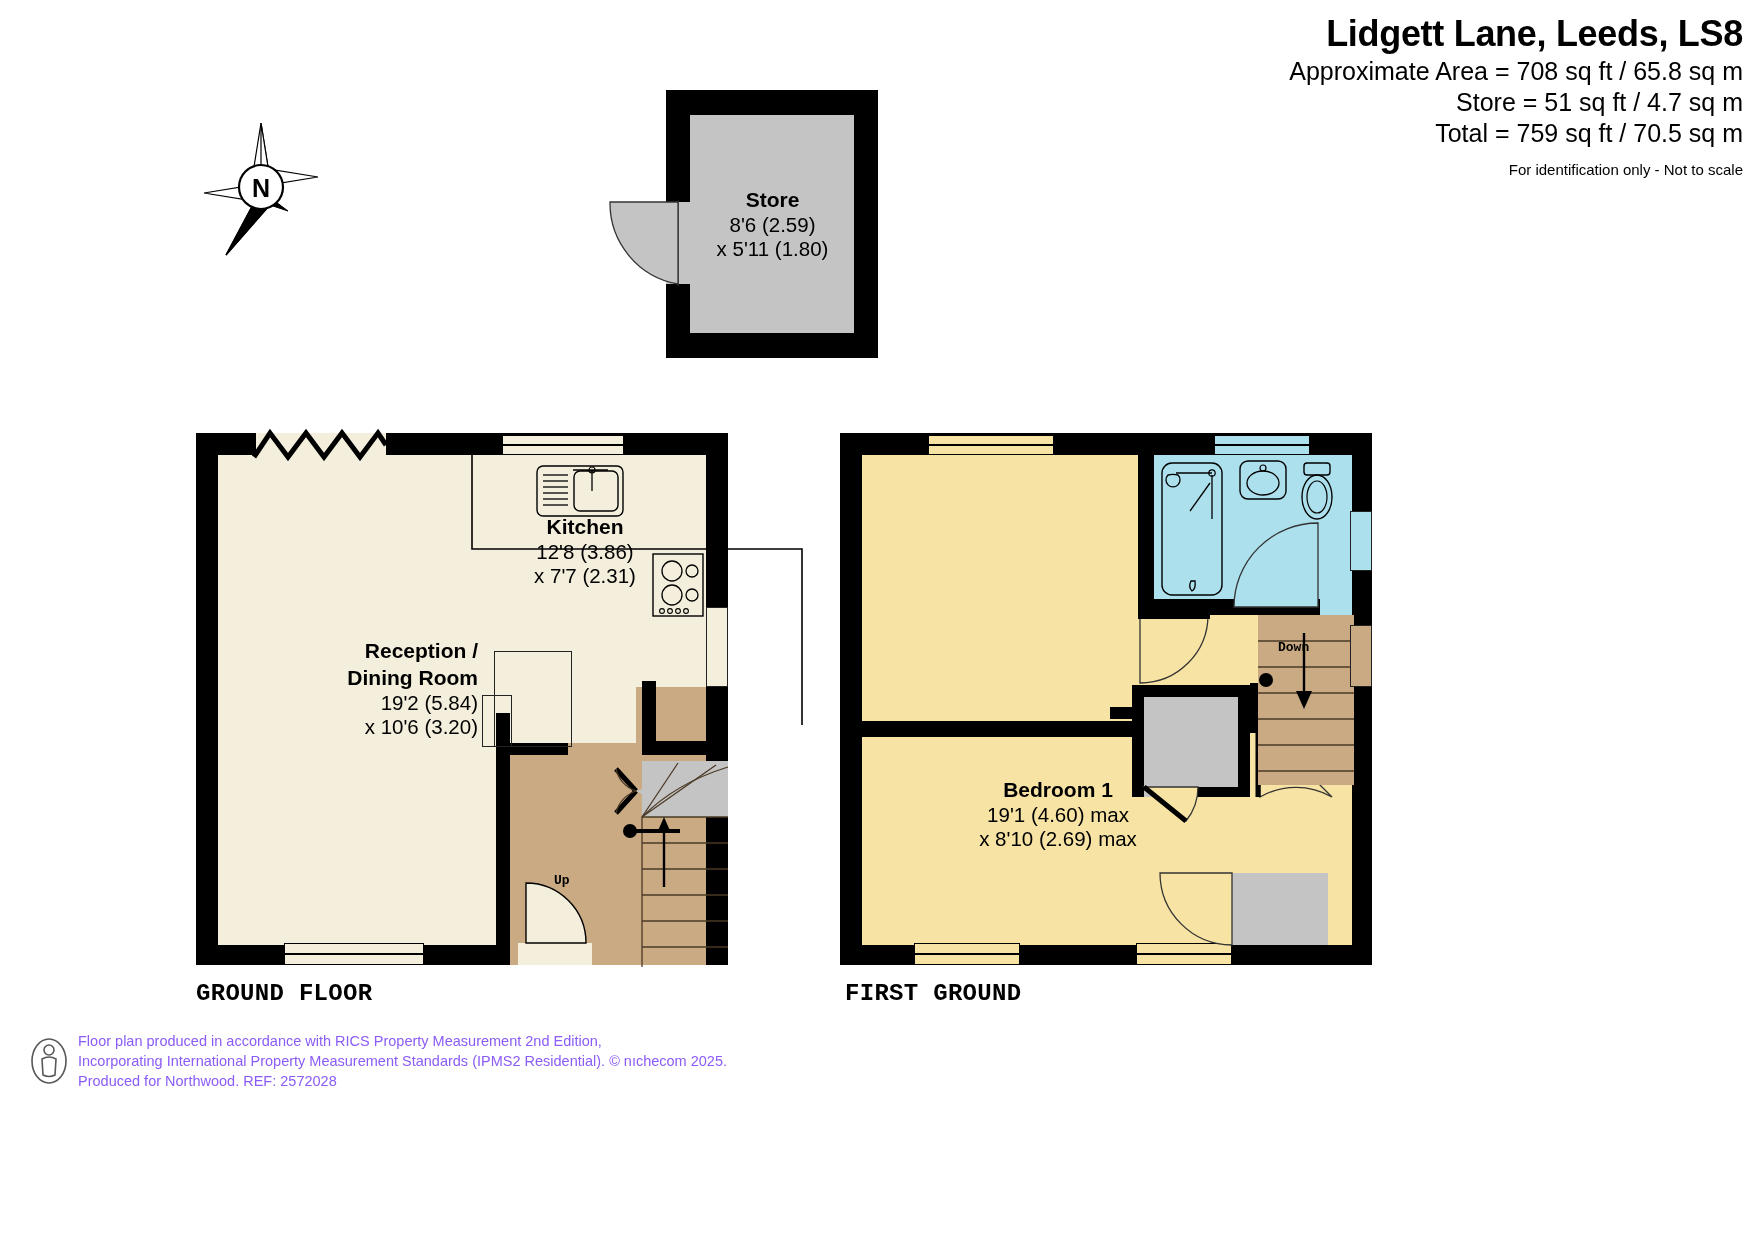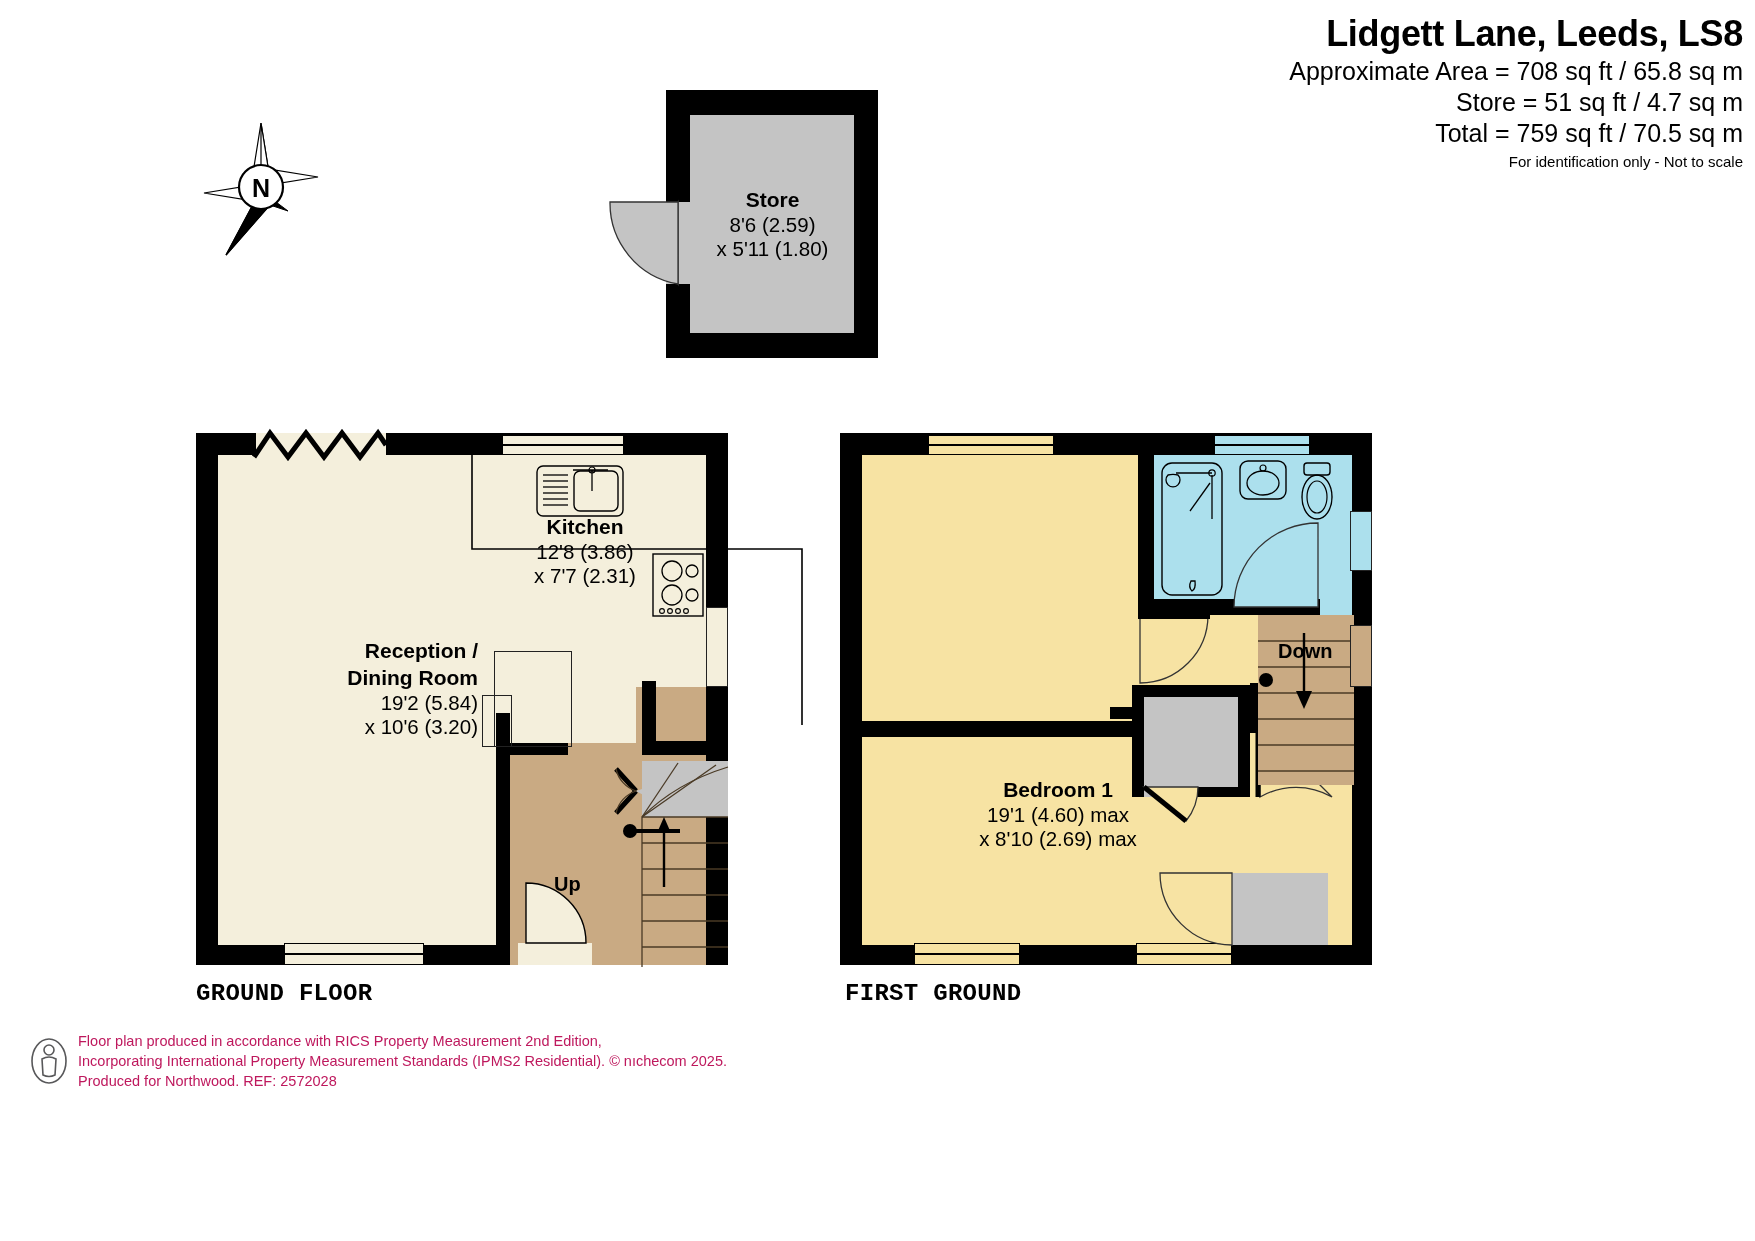--- a/index.html
+++ b/index.html
@@ -16,35 +16,35 @@
   
   .header{
     position:absolute;right:12px;top:12px;
     text-align:right;width:820px;
   }
   .title{
     font-size:36px;font-weight:bold;letter-spacing:-0.3px;
     line-height:44px;white-space:nowrap;
   }
   .areaLine{font-size:25px;line-height:31px;font-weight:normal;}
-  .note{font-size:15px;line-height:22px;margin-top:2px;}
+  .note{font-size:15px;line-height:22px;margin-top:10px;}
 
   
   .floorCaption{
     position:absolute;font-size:24px;font-weight:bold;letter-spacing:0.3px;font-family:Liberation Mono, monospace;
   }
 
   
   .footer{position:absolute;left:30px;top:1031px;width:760px;}
   .footer .ficon{
     position:absolute;left:0;top:6px;width:38px;height:48px;
   }
   .footer .ftext{
     position:absolute;left:48px;top:0px;
-    font-size:14.5px;line-height:20px;color:#be185d;
+    font-size:14.5px;line-height:20px;color:#8b5cf6;
     white-space:nowrap;
   }
 
   
   .wall{position:absolute;background:#000;}
   .fill{position:absolute;}
   .cream{background:#f4efdc;}
   .yellow{background:#f7e3a3;}
   .grey{background:#c4c4c4;}
   .blue{background:#ace0ed;}
@@ -52,21 +52,21 @@
   .thinline{position:absolute;border:1.6px solid #000;box-sizing:border-box;}
   .hairline{position:absolute;border:1.4px solid #222;box-sizing:border-box;background:transparent;}
 
   
   .roomLabel{
     position:absolute;text-align:center;line-height:24px;
     font-size:20.5px;white-space:nowrap;
   }
   .roomLabel b{font-size:21px;display:block;line-height:27px;}
   .smallLabel{
-    position:absolute;font-size:20px;font-weight:bold;white-space:nowrap;
+    position:absolute;font-size:13px;font-weight:bold;white-space:nowrap;font-family:Liberation Mono, monospace;
   }
 
   svg{display:block;overflow:visible;}
   .ov{position:absolute;left:0;top:0;pointer-events:none;}
 </style>
 </head>
 <body>
 
 <div class="stage">
 

